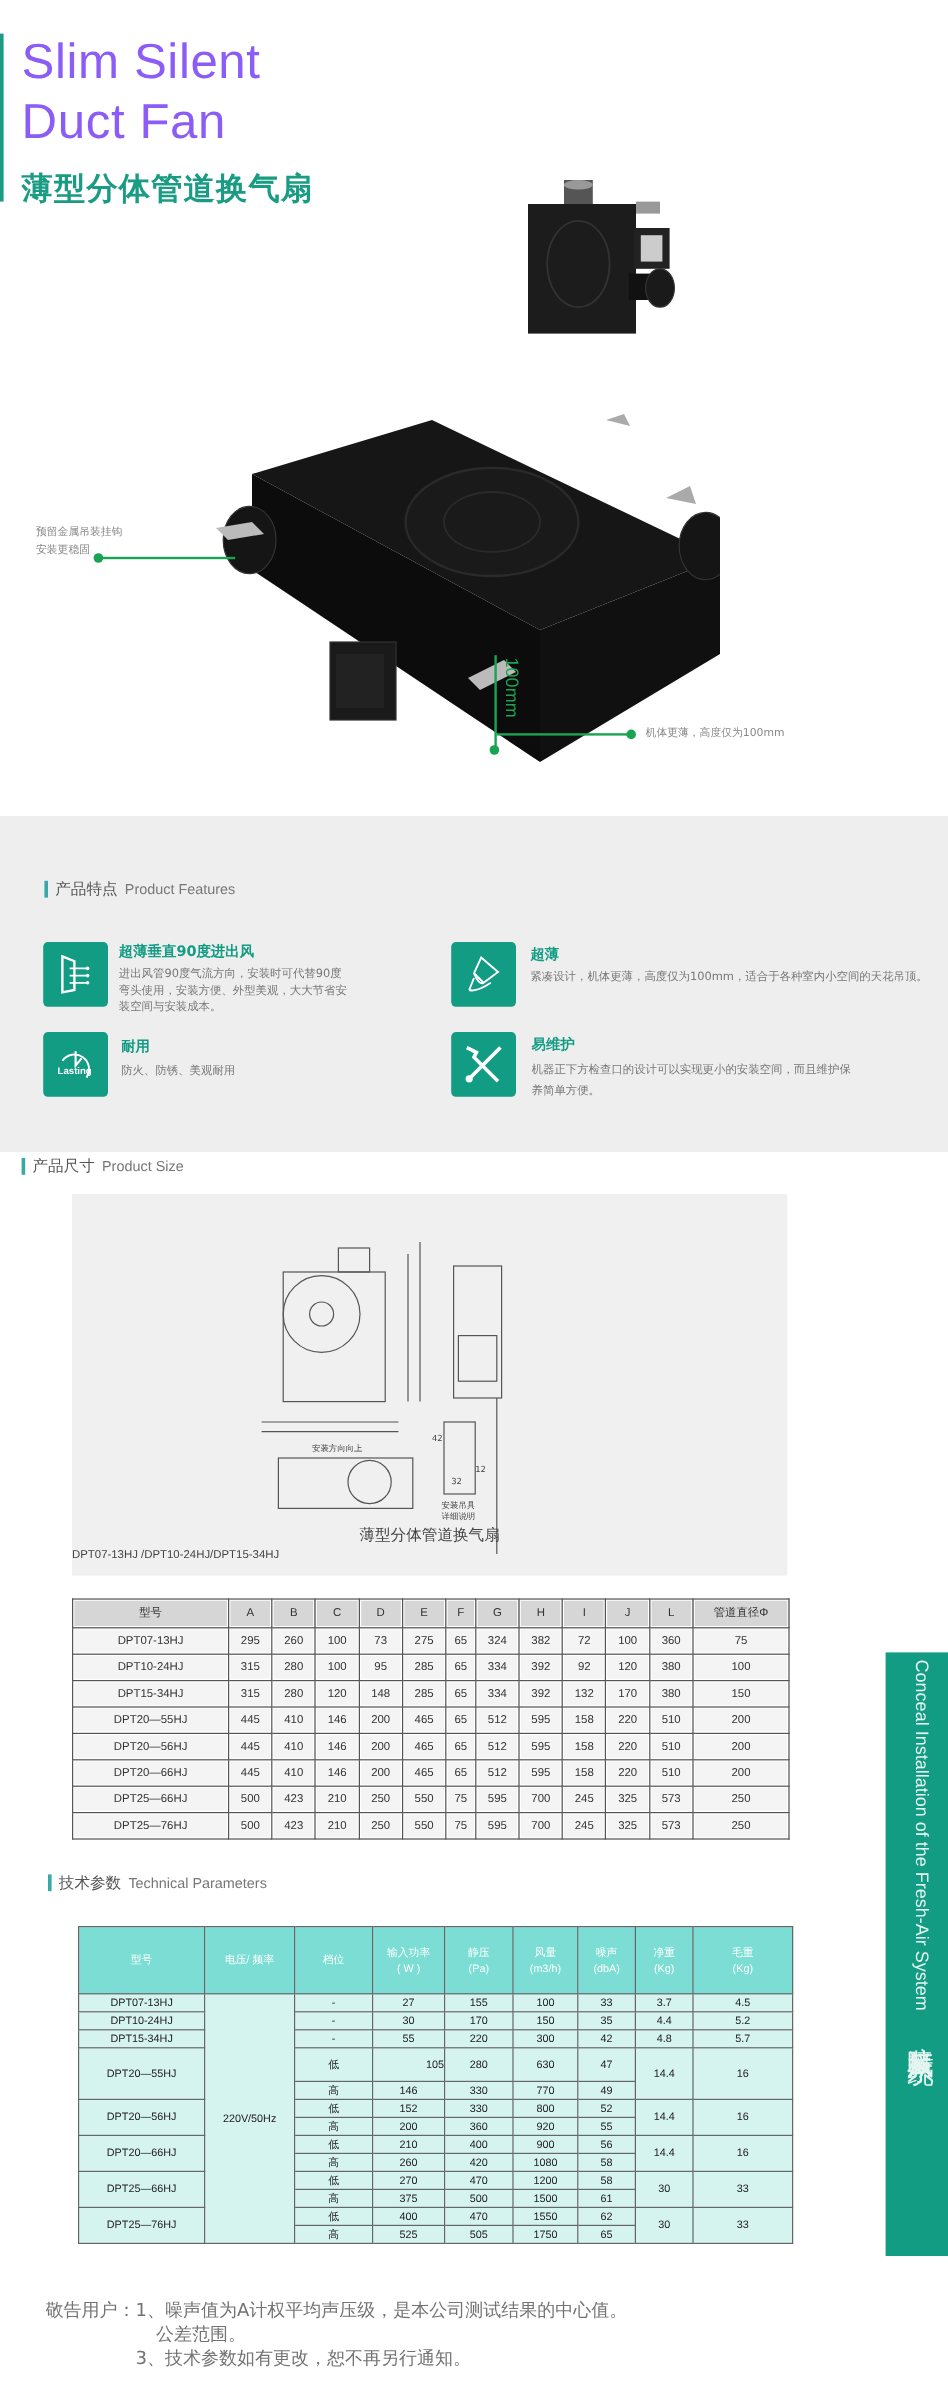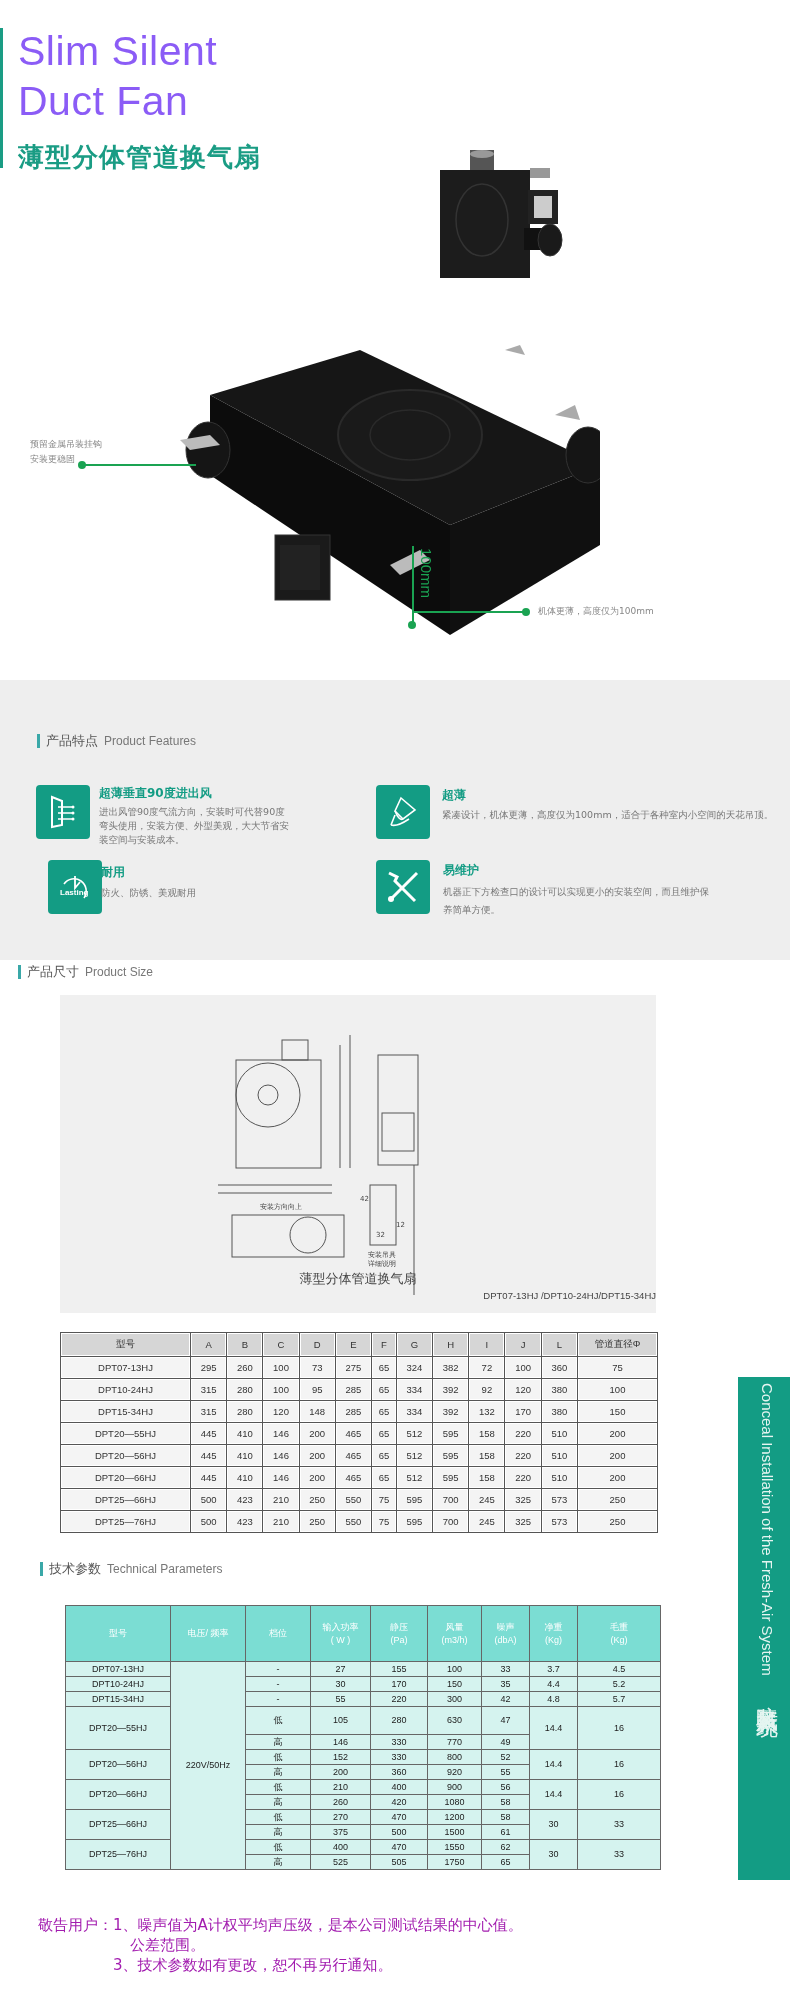--- a/index.html
+++ b/index.html
@@ -24,36 +24,36 @@
   .section-head .bar { width: 3px; height: 14px; background: #3aa8a8; }
   .section-head .cn { font-size: 13px; color: #555; }
   .section-head .en { font-size: 12px; color: #777; font-family: "Liberation Sans", sans-serif; }
   .feat-icon { width: 54px; height: 54px; background: #139c84; border-radius: 4px; display: flex; align-items: center; justify-content: center; }
   .feat-title { font-size: 12px; font-weight: bold; color: #139c84; }
   .feat-desc { font-size: 9.5px; color: #777; line-height: 14px; }
 
   
   .diagram-box { left: 60px; top: 995px; width: 596px; height: 318px; background: #f0f0f0; }
   .diagram-cap { font-size: 13px; color: #444; text-align: center; }
-  .diagram-sub { font-size: 9.5px; color: #444; text-align: right; font-family: "Liberation Sans", sans-serif; }
+  .diagram-sub { font-size: 9.5px; color: #444; text-align: left; font-family: "Liberation Sans", sans-serif; }
 
   table { border-collapse: collapse; }
   .size-table { left: 60px; top: 1332px; width: 598px; }
   .size-table td, .size-table th { border: 1px solid #555; font-size: 9.5px; color: #333; text-align: center; height: 22px; font-family: "Liberation Sans", sans-serif; font-weight: normal; background: #f4f4f4; box-shadow: inset 0 0 0 1px #fff; }
   .size-table th { background: #d6d6d6; height: 24px; }
 
   .tech-table { left: 65px; top: 1605px; width: 596px; }
   .tech-table td, .tech-table th { border: 1px solid #666; font-size: 9px; color: #222; text-align: center; font-family: "Liberation Sans", sans-serif; font-weight: normal; background: #d5f3ef; height: 15px; line-height: 13px; }
   .tech-table th { background: #7bddd3; color: #fff; height: 56px; font-size: 9px; }
 
   .side-banner { left: 738px; top: 1377px; width: 52px; height: 503px; background: #139c84; }
   .side-text { position: absolute; left: 14px; top: 6px; writing-mode: vertical-rl; font-family: "Liberation Sans", sans-serif; font-size: 15px; color: #e5f5f1; white-space: nowrap; }
   .side-text .cn { font-size: 22px; margin-top: 8px; letter-spacing: 2px; }
 
-  .notes { left: 38px; top: 1915px; font-size: 15px; color: #a21caf; line-height: 20px; }
+  .notes { left: 38px; top: 1915px; font-size: 15px; color: #737373; line-height: 20px; }
   .notes .row { display: flex; }
   .notes .indent { padding-left: 75px; }
   .notes .indent2 { padding-left: 92px; }
 </style>
 </head>
 <body>
 
 <div class="abs title-bar"></div>
 <div class="abs title-en">
   <div>Slim Silent</div>
@@ -128,21 +128,21 @@
   <svg width="32" height="34" viewBox="0 0 32 34">
       <path d="M14 3 L28 15 L16 24 L8 16 Z" fill="none" stroke="#fff" stroke-width="1.6"></path>
       <path d="M8 16 Q12 26 16 24 M4 30 Q10 32 22 24 M4 30 L8 20" fill="none" stroke="#fff" stroke-width="1.6"></path>
     </svg>
 </div>
 <div class="abs" style="left:442px; top:787px; width:340px;">
   <div class="feat-title">超薄</div>
   <div class="feat-desc" style="margin-top:4px;">紧凑设计，机体更薄，高度仅为100mm，适合于各种室内小空间的天花吊顶。</div>
 </div>
 
-<div class="abs feat-icon" style="left:48px; top:860px; flex-direction:column;">
+<div class="abs feat-icon" style="left:36px; top:860px; flex-direction:column;">
   <svg width="34" height="34" viewBox="0 0 34 34">
       <path d="M6 14 A12 12 0 1 1 26 28" fill="none" stroke="#fff" stroke-width="1.6"></path>
       <path d="M17 6 L17 18 L22 12" fill="none" stroke="#fff" stroke-width="1.8"></path>
       <text x="2" y="25" fill="#fff" font-size="8" font-family="Liberation Sans, sans-serif" font-weight="bold">Lasting</text>
     </svg>
 </div>
 <div class="abs" style="left:101px; top:864px; width:200px;">
   <div class="feat-title">耐用</div>
   <div class="feat-desc" style="margin-top:5px;">防火、防锈、美观耐用</div>
 </div>
@@ -390,21 +390,21 @@
         <td style="height: 15px;">55</td>
         <td style="height: 15px;">220</td>
         <td style="height: 15px;">300</td>
         <td style="height: 15px;">42</td>
         <td style="height: 15px;">4.8</td>
         <td style="height: 15px;">5.7</td>
       </tr>
       <tr>
         <td rowspan="2" style="height: 15px;">DPT20—55HJ</td>
         <td style="height: 15px;">低</td>
-        <td style="height: 28px;">105</td>
+        <td style="height: 28px; text-align: right;">105</td>
         <td style="height: 15px;">280</td>
         <td style="height: 15px;">630</td>
         <td style="height: 15px;">47</td>
         <td rowspan="2" style="height: 15px;">14.4</td>
         <td rowspan="2" style="height: 15px;">16</td>
       </tr>
       <tr>
         <td style="height: 15px;">高</td>
         <td style="height: 15px;">146</td>
         <td style="height: 15px;">330</td>

